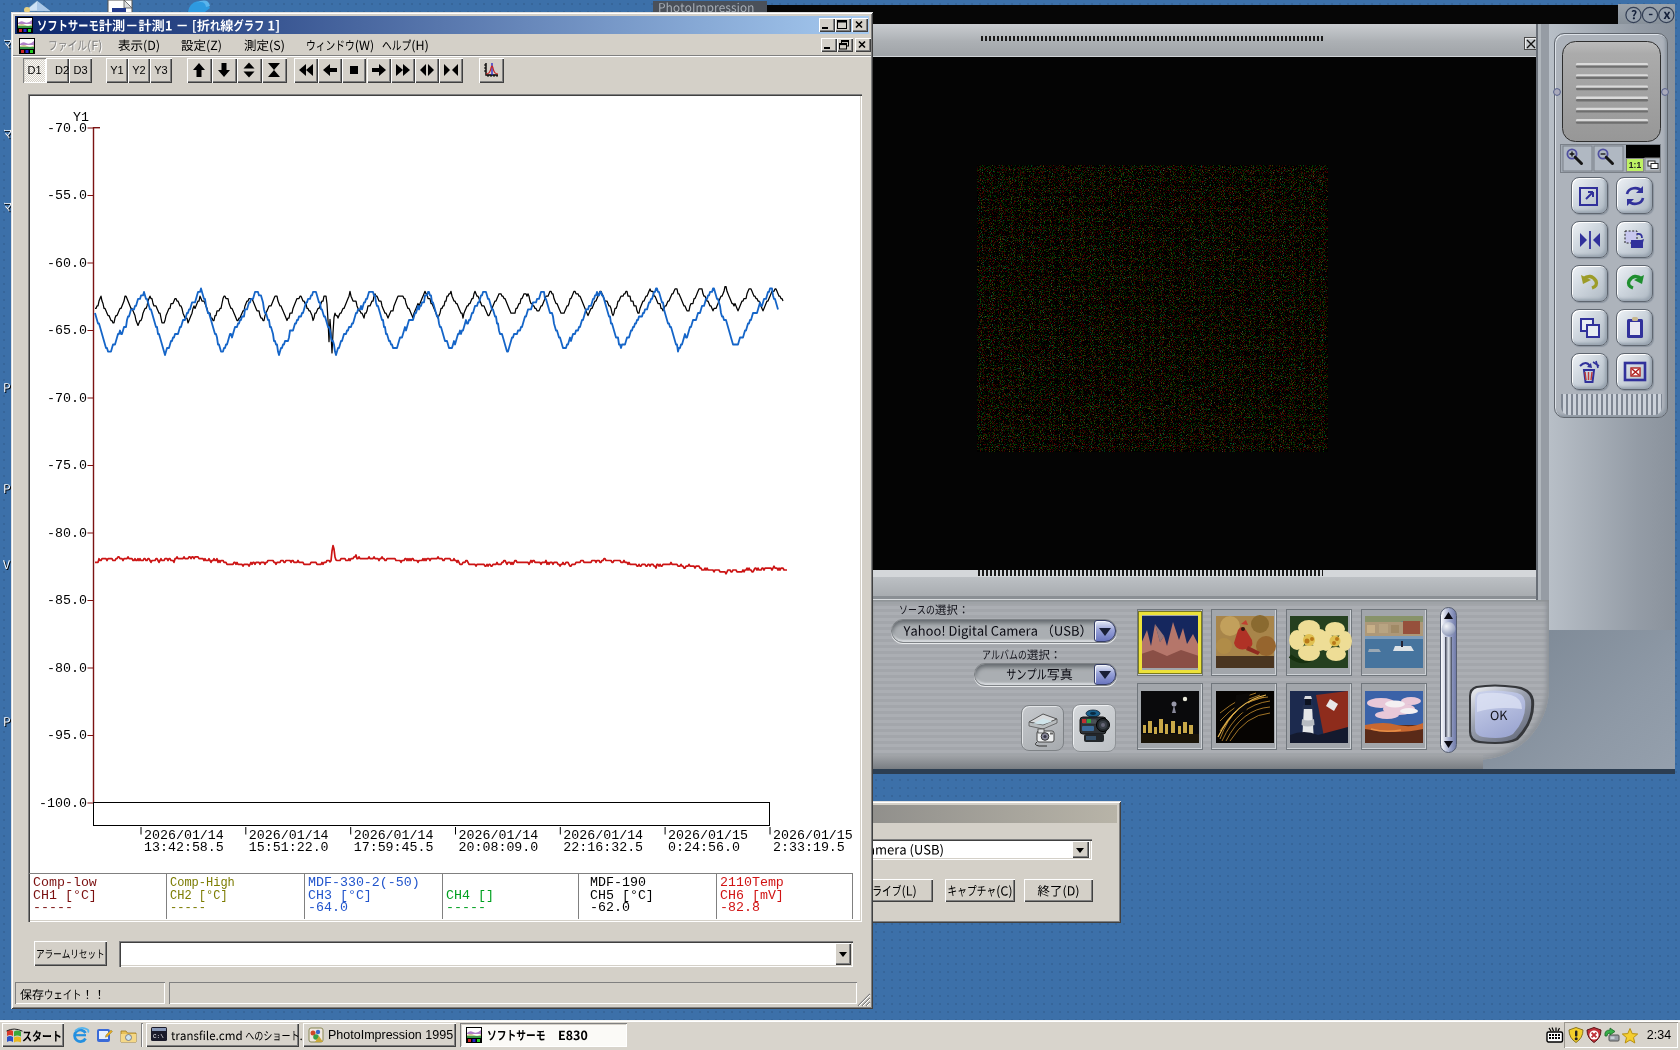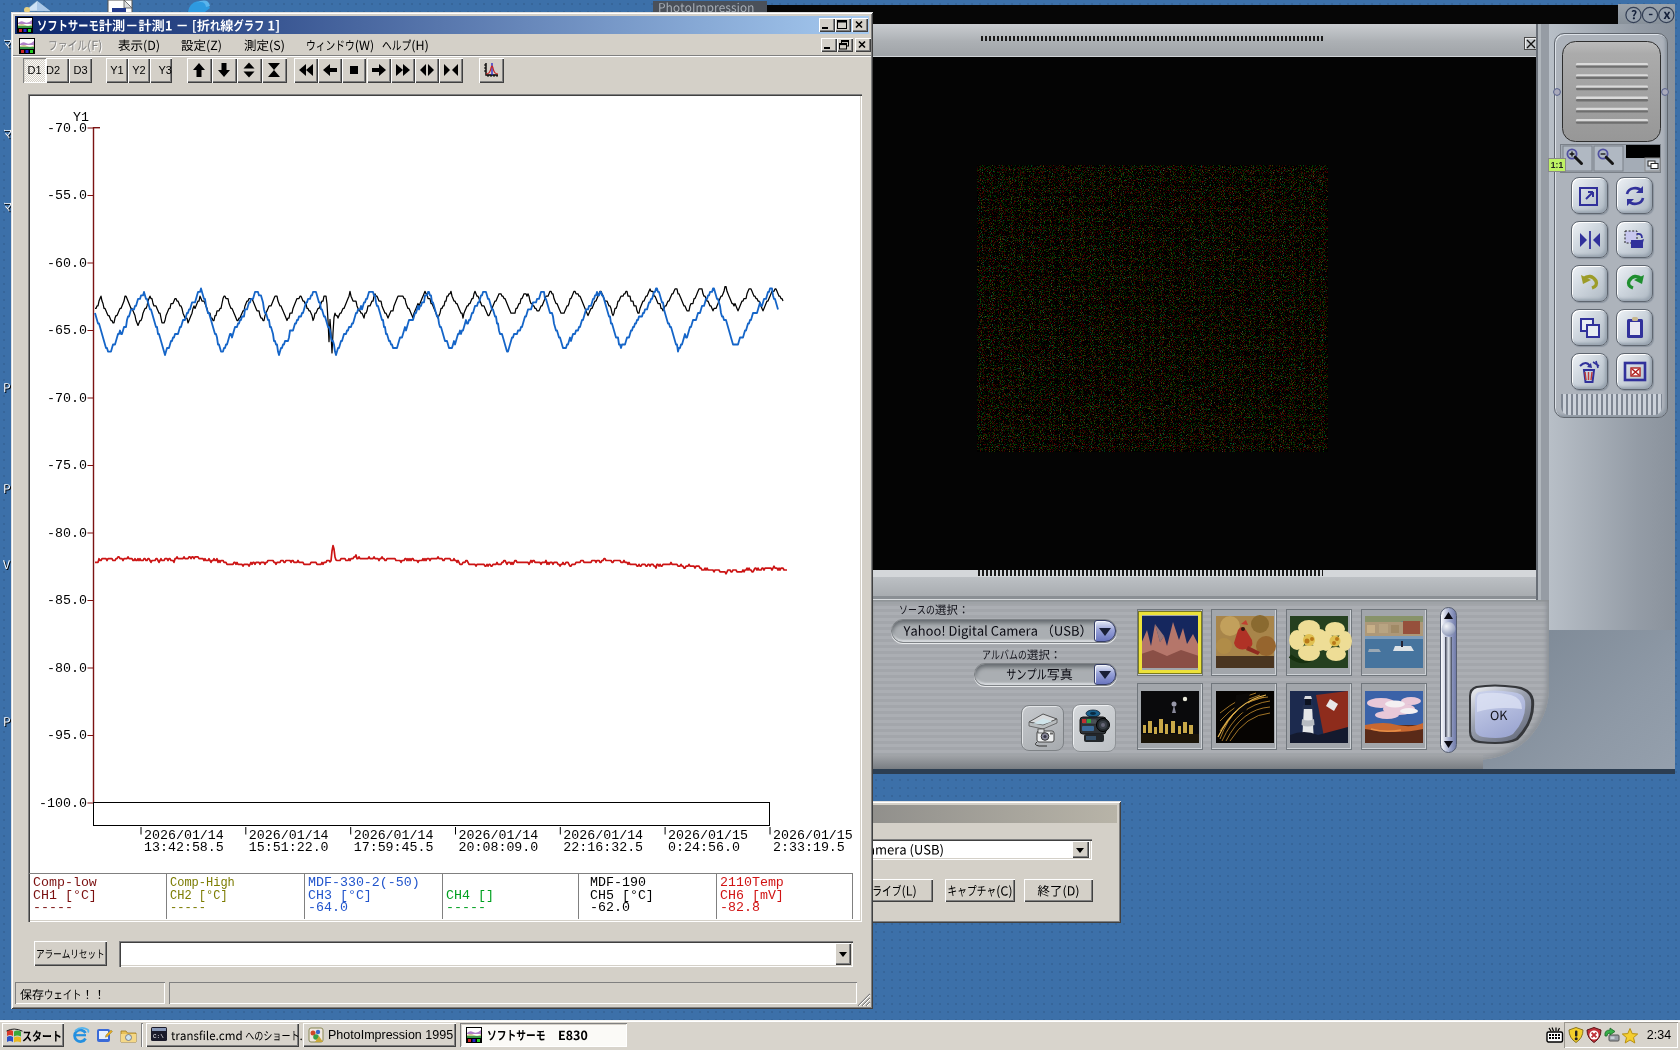--- a/index.html
+++ b/index.html
@@ -121,21 +121,21 @@
       <path d="M12.2 11.2 L18.5 17.5" stroke="#161616" stroke-width="3" stroke-linecap="round"></path>
       <path d="M6.6 8 h4.8 M9 5.6 v4.8" stroke="#111" stroke-width="1.3"></path>
     </g>
 <g transform="translate(31,0)">
       <circle cx="9" cy="8" r="4.6" fill="none" stroke="#5050a0" stroke-width="1.8"></circle>
       <path d="M12.2 11.2 L18.5 17.5" stroke="#161616" stroke-width="3" stroke-linecap="round"></path>
       <path d="M6.6 8 h4.8" stroke="#111" stroke-width="1.3"></path>
     </g>
 </svg>
 <div style="left:1626px;top:145px;width:34px;height:13px;background:#000;"></div>
-<div style="left:1548px;top:158px;width:18px;height:14px;background:#bef264;border:1px solid #888;color:#111;font:bold 8.5px 'Liberation Sans';text-align:center;line-height:13px;color:#222;">1:1</div>
+<div style="left:1626px;top:158px;width:18px;height:14px;background:#bef264;border:1px solid #888;color:#111;font:bold 8.5px 'Liberation Sans';text-align:center;line-height:13px;color:#222;">1:1</div>
 <svg style="left:1645px;top:158px" width="16" height="14">
     <rect width="15" height="13" fill="#b9c1cb" stroke="#888"></rect>
 <rect x="3" y="3" width="7" height="5" fill="#fff" stroke="#222"></rect>
     <rect x="6" y="5.5" width="7" height="5" fill="#fff" stroke="#222"></rect>
   </svg>
 <div style="left:1571px;top:177px;width:37px;height:37px;border-radius:8px;background:linear-gradient(135deg,#eef2f6 0%,#cdd5dd 45%,#aeb8c2 100%);border:1px solid #5f6670;box-shadow:inset 1px 1px 0 #fff,inset -2px -2px 3px #97a2ae,1px 1px 1px #8a939e;"></div>
 <svg style="left:1578px;top:184px" width="24" height="24" viewBox="0 0 24 24">
     <rect x="2" y="4" width="17" height="17" fill="none" stroke="#31319b" stroke-width="2"></rect>
     <path d="M8 15 L15 8 M15 8 h-5 M15 8 v5" stroke="#31319b" stroke-width="2"></path>
   </svg>
@@ -491,29 +491,29 @@
     <rect x="2.5" y="5.5" width="7" height="1.6" fill="#000"></rect>
   </svg>
 <div class="raised" style="left:855px;top:38px;width:16px;height:14px;background:#d4d0c8;"></div>
 <svg style="left:855px;top:38px" width="16" height="14">
     <path d="M4 3.5 L10 9.5 M10 3.5 L4 9.5" stroke="#000" stroke-width="1.6"></path>
   </svg>
 <div style="left:13px;top:55px;width:858px;height:2px;border-top:1px solid #808080;border-bottom:1px solid #fff;"></div>
 <div class="press" style="left:23px;top:58px;width:23px;height:25px;background:#d4d0c8;background-image:repeating-conic-gradient(#fcfbf8 0 25%,#d4d0c8 0 50%);background-size:2px 2px;"></div>
 <div style="left:23px;top:58px;width:23px;height:25px;font:11px 'Liberation Sans';color:#000;text-align:center;line-height:25px;">D1</div>
 <div class="raised" style="left:46px;top:58px;width:23px;height:25px;background:#d4d0c8;"></div>
-<div style="left:46px;top:58px;width:23px;height:25px;font:11px 'Liberation Sans';color:#000;text-align:left;line-height:25px;">D2</div>
+<div style="left:46px;top:58px;width:23px;height:25px;font:11px 'Liberation Sans';color:#000;text-align:right;line-height:25px;">D2</div>
 <div class="raised" style="left:69px;top:58px;width:23px;height:25px;background:#d4d0c8;"></div>
 <div style="left:69px;top:58px;width:23px;height:25px;font:11px 'Liberation Sans';color:#000;text-align:center;line-height:25px;">D3</div>
 <div class="raised" style="left:106px;top:58px;width:22px;height:25px;background:#d4d0c8;"></div>
 <div style="left:106px;top:58px;width:22px;height:25px;font:11px 'Liberation Sans';color:#000;text-align:center;line-height:25px;">Y1</div>
 <div class="raised" style="left:128px;top:58px;width:22px;height:25px;background:#d4d0c8;"></div>
 <div style="left:128px;top:58px;width:22px;height:25px;font:11px 'Liberation Sans';color:#000;text-align:center;line-height:25px;">Y2</div>
 <div class="raised" style="left:150px;top:58px;width:22px;height:25px;background:#d4d0c8;"></div>
-<div style="left:150px;top:58px;width:22px;height:25px;font:11px 'Liberation Sans';color:#000;text-align:right;line-height:25px;">Y3</div>
+<div style="left:150px;top:58px;width:22px;height:25px;font:11px 'Liberation Sans';color:#000;text-align:center;line-height:25px;">Y3</div>
 <div class="raised" style="left:187px;top:58px;width:25px;height:25px;background:#d4d0c8;"></div>
 <svg style="left:191px;top:62px" width="16" height="16" viewBox="0 0 16 16">
     <path d="M8 1 L14 8 H10.5 V15 H5.5 V8 H2 Z" fill="#000"></path>
   </svg>
 <div class="raised" style="left:212px;top:58px;width:25px;height:25px;background:#d4d0c8;"></div>
 <svg style="left:216px;top:62px" width="16" height="16" viewBox="0 0 16 16">
     <path d="M8 15 L14 8 H10.5 V1 H5.5 V8 H2 Z" fill="#000"></path>
   </svg>
 <div class="raised" style="left:237px;top:58px;width:25px;height:25px;background:#d4d0c8;"></div>
 <svg style="left:241px;top:62px" width="16" height="16" viewBox="0 0 16 16">

